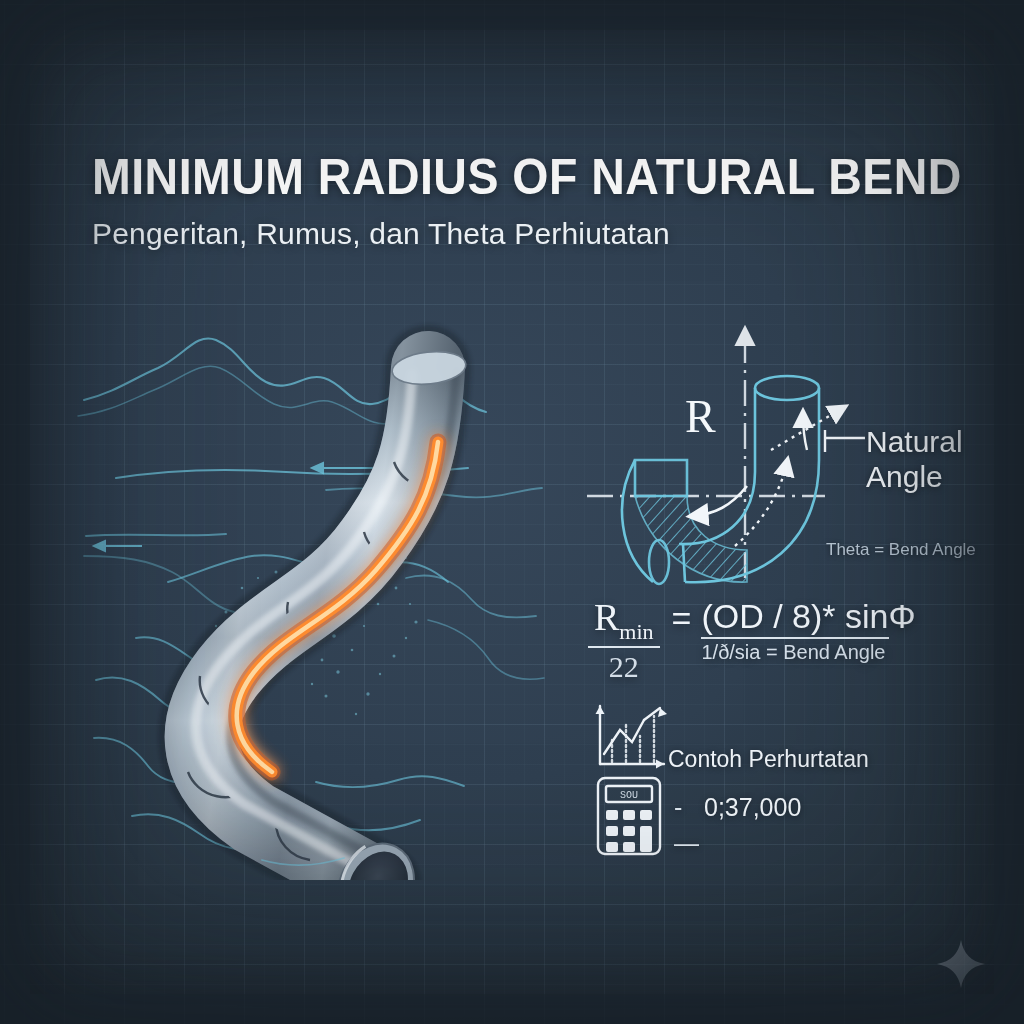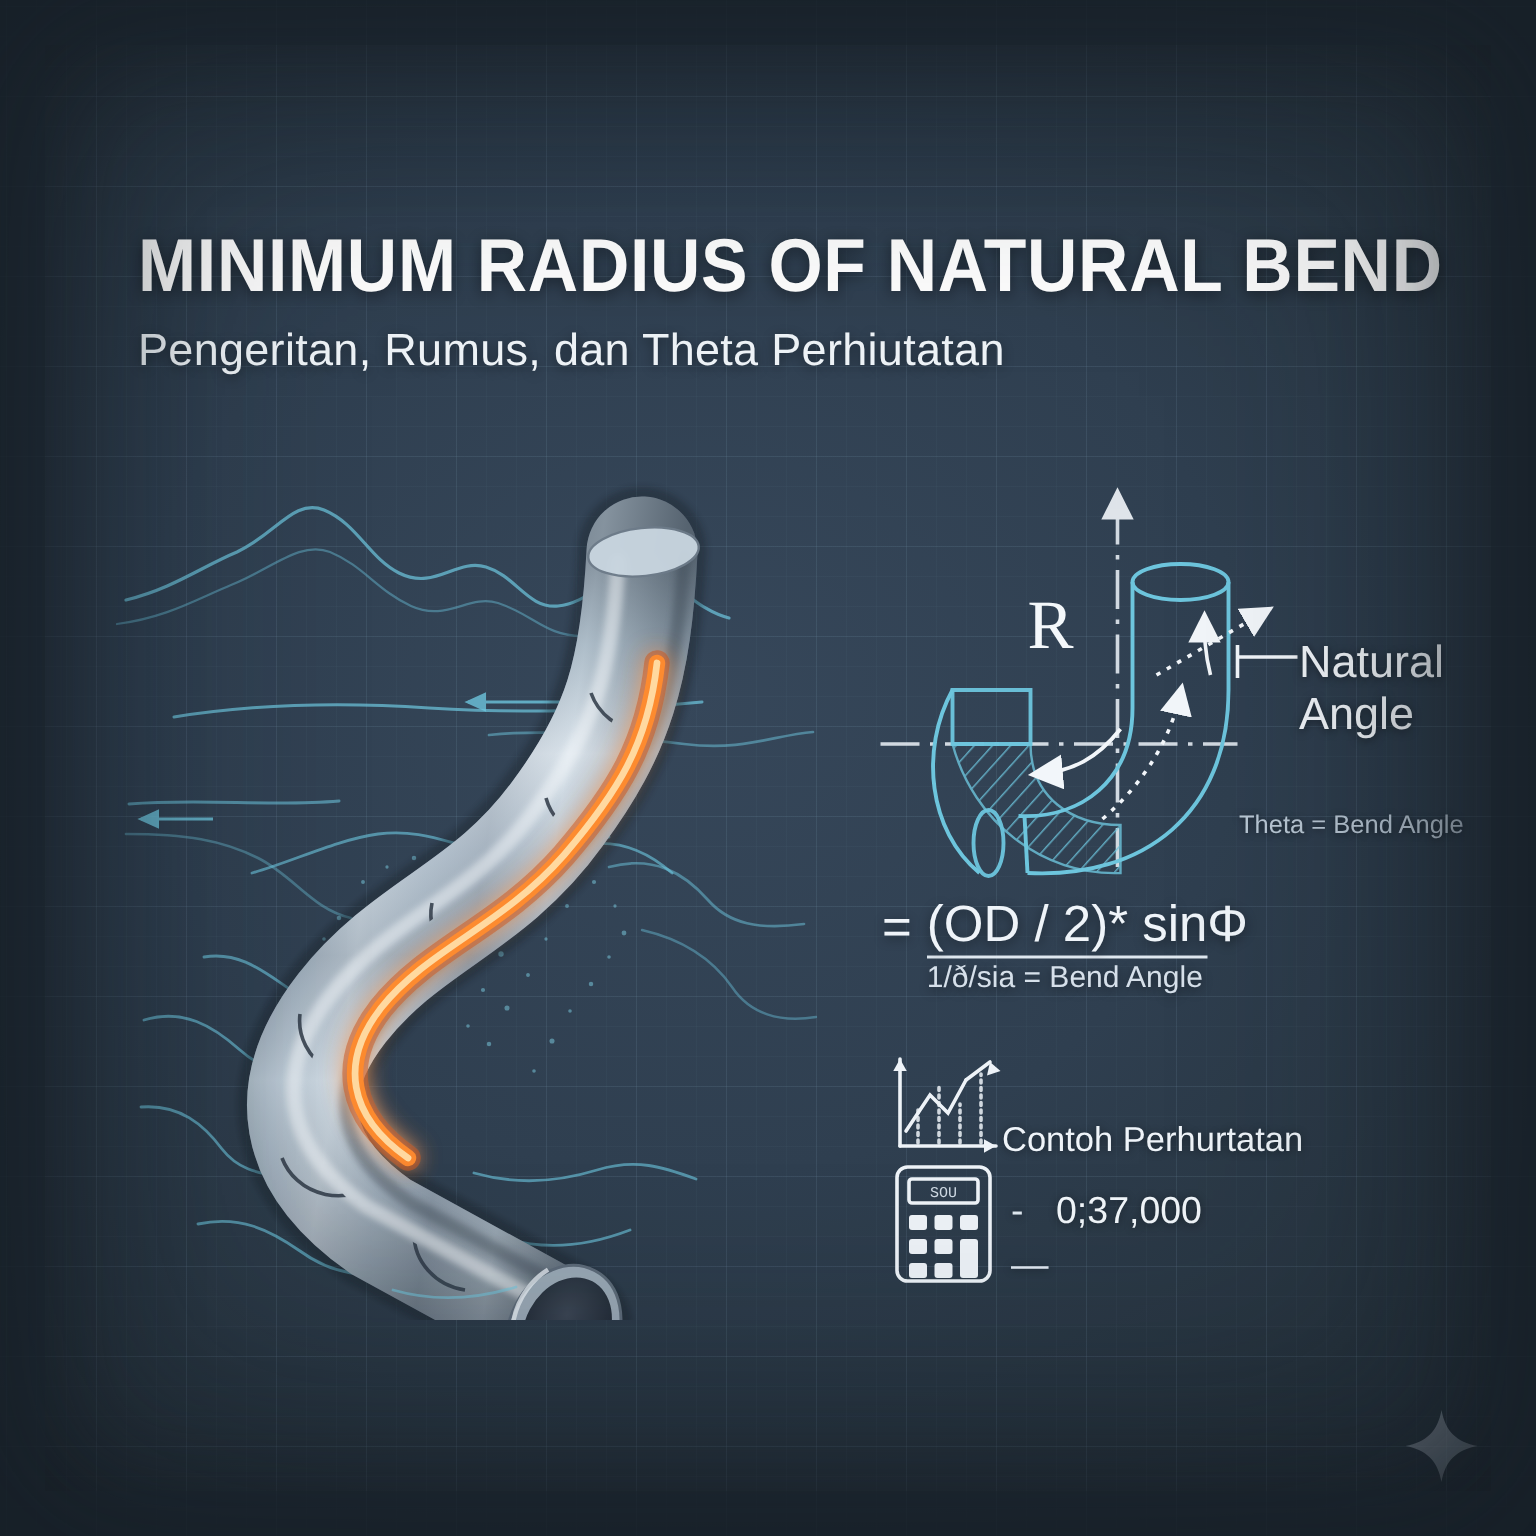--- a/index.html
+++ b/index.html
@@ -401,23 +401,27 @@
 
   <div class="label-natural-bend">
     <div>Natural</div>
     <div>Angle</div>
   </div>
 
   <div class="label-theta">Theta = Bend Angle</div>
 
   <div class="formula">
     <div class="formula-row">
+      <span class="frac">
+        <span class="frac-num"><span>R</span><sub>min</sub></span>
+        <span class="frac-den">22</span>
+      </span>
       <span class="eq-sign">=</span>
       <span class="rhs">
-        <span class="rhs-top"><span class="paren-group">(OD / 2)* sin</span><span>Φ</span></span>
+        <span class="rhs-top"><span class="paren-group">(OD / 8)* sin</span><span>Φ</span></span>
         <span class="rhs-bot">1/ð/sia = Bend Angle</span>
       </span>
     </div>
   </div>
 
   <div class="example">
     <svg width="400" height="160" viewBox="0 0 400 160">
 
       <g stroke="#eef3f8" fill="none" stroke-width="2.4" stroke-linecap="round">
         <path d="M 14 68 L 14 10"></path>

